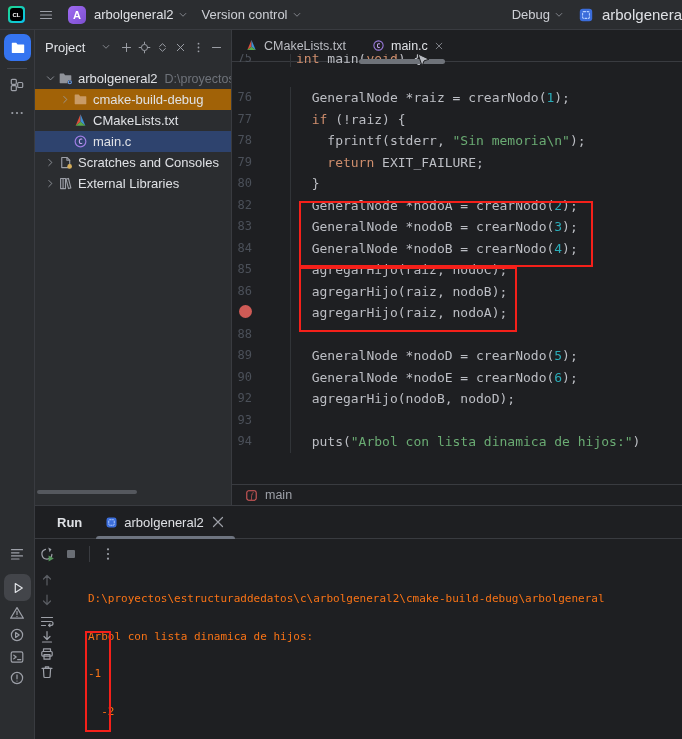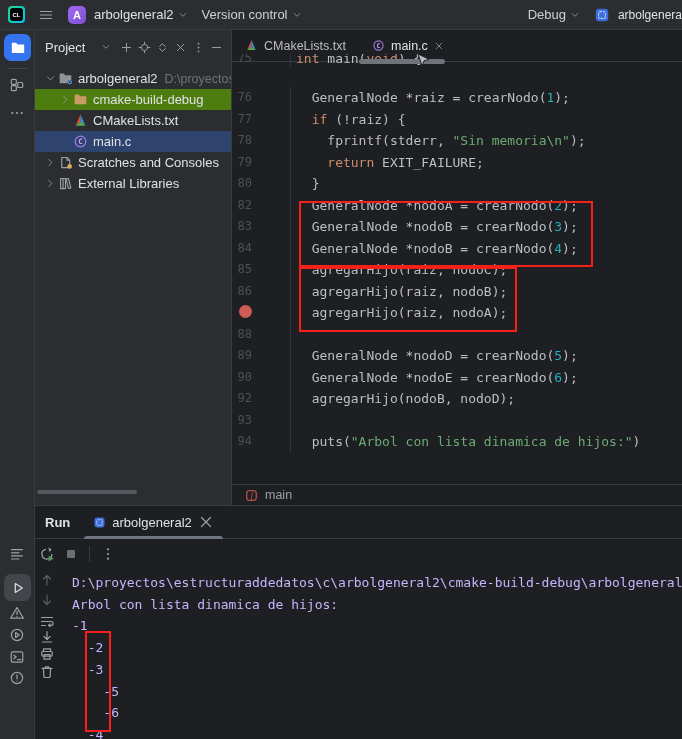--- a/index.html
+++ b/index.html
@@ -19,21 +19,21 @@
   .logo span { background:#000; border-radius:3px; width:13px; height:13px; color:#fff; font-size:6px;
                font-weight:bold; display:flex; align-items:center; justify-content:center; }
   .tb-btn { background:none; border:none; cursor:pointer; display:flex; align-items:center; margin-right:14px; }
   .avatar { width:18px; height:18px; border-radius:5px; background:linear-gradient(135deg,#a06bf2,#7c4fd0);
             color:#fff; font-size:11px; font-weight:bold; display:flex; align-items:center;
             justify-content:center; margin-right:8px; flex:none; }
   .tb-drop { background:none; border:none; color:#dfe1e5; font-family:inherit; font-size:13px;
              display:flex; align-items:center; gap:4px; cursor:pointer; margin-right:14px; white-space:nowrap; }
   .tb-drop.dim { color:#ced0d6; }
   .tb-right { margin-left:auto; display:flex; align-items:center; gap:8px; white-space:nowrap; }
-  .rc-name { font-size:12px; color:#dfe1e5; }
+  .rc-name { font-size:15px; color:#dfe1e5; }
 
   
   .stripe { position:absolute; left:0; top:30px; width:35px; height:709px; background:#2b2d30;
             border-right:1px solid #393b40; }
   .stripe .slot { position:absolute; left:4px; width:27px; height:27px; border-radius:7px;
                   display:flex; align-items:center; justify-content:center; cursor:pointer; }
   .stripe .slot.active-blue { background:#3574f0; color:#fff; }
   .stripe .slot.active-gray { background:#43454a; color:#dfe1e5; }
   .stripe .plain { position:absolute; left:9px; width:16px; height:16px; cursor:pointer; }
   .stripe .divider { position:absolute; left:7px; width:20px; height:1px; background:#43454a; }
@@ -41,21 +41,21 @@
   
   .project-panel { position:absolute; left:35px; top:30px; width:197px; height:475px;
                    background:#2b2d30; border-right:1px solid #393b40; overflow:hidden; }
   .pp-header { height:34px; display:flex; align-items:center; padding:0 8px 0 10px; }
   .pp-title { font-size:13px; color:#dfe1e5; display:flex; align-items:center; gap:16px; cursor:pointer; }
   .pp-actions { margin-left:auto; display:flex; align-items:center; gap:5px; }
   .pp-actions .icon { cursor:pointer; }
   .tree-row { height:21px; display:flex; align-items:center; font-size:13px; white-space:nowrap;
               overflow:hidden; cursor:pointer; }
   .tree-row.sel { background:#2e436e; }
-  .tree-row.excl { background:#4d7c0f;text-align:right; }
+  .tree-row.excl { background:#a16207;text-align:right; }
   .tw { width:14px; flex:none; display:flex; align-items:center; justify-content:center; }
   .tw svg { width:11px; height:11px; }
   .ticon { width:16px; height:16px; flex:none; margin-right:5px; display:flex; align-items:center; }
   .ticon svg { width:15px; height:15px; }
   .tlabel { color:#dfe1e5; }
   .tpath { color:#6f737a; margin-left:7px; font-size:12.5px; }
   .pp-hscroll { position:absolute; left:2px; top:460px; width:100px; height:4px; background:#55585e;
                 border-radius:2px; cursor:pointer; }
 
   
@@ -84,36 +84,36 @@
   .tok-kw { color:#cf8e6d; }
   .tok-s  { color:#6aab73; }
   .tok-n  { color:#2aacb8; }
   .breadcrumbs { position:absolute; left:0; top:454px; width:450px; height:21px; border-top:1px solid #393b40;
                  display:flex; align-items:center; gap:7px; padding-left:13px; font-size:12.5px; color:#9da0a8; }
   .breadcrumbs .icon svg { width:13px; height:13px; }
 
   
   .bottom-panel { position:absolute; left:35px; top:505px; width:647px; height:234px; background:#1e1f22;
                   border-top:1px solid #393b40; }
-  .bp-header { height:33px; display:flex; align-items:center; padding-left:10px;
+  .bp-header { height:33px; display:flex; align-items:center; padding-left:22px;
                border-bottom:1px solid #393b40; }
   .bp-title { font-size:13px; font-weight:bold; color:#dfe1e5; margin-right:14px; }
   .run-tab { position:relative; height:100%; display:flex; align-items:center; gap:6px; padding:0 9px;
              font-size:13px; color:#dfe1e5; cursor:pointer; }
   .run-tab .underline { position:absolute; left:0; bottom:-1px; width:100%; height:3px; background:#6e7480;
                         border-radius:3px 3px 0 0; }
   .bp-toolbar { height:30px; display:flex; align-items:center; gap:8px; padding-left:4px; }
   .bp-toolbar .vdiv { width:1px; height:16px; background:#393b40; margin:0 2px; }
   .console-tools { position:absolute; left:4px; top:0; width:16px; height:200px; }
   .console-tools .icon { position:absolute; left:0; cursor:pointer; }
   .console-tools .dim { color:#5a5d63; }
   .console { position:absolute; left:25px; top:63px; width:622px; height:171px; overflow:hidden;
              padding:3px 0 0 12px; }
-  .console pre { margin:0; font-family:"DejaVu Sans Mono", monospace; font-size:13px; line-height:21.7px;
-                 white-space:pre; color:#c4b5fd; }
+  .console pre { margin:16px; font-family:"DejaVu Sans Mono", monospace; font-size:11px; line-height:21.7px;
+                 white-space:pre; color:#f97316; }
 
   
   .anno { position:absolute; border:2px solid #f5201a; z-index:20; pointer-events:none; }
   .anno-1 { left:299px; top:201px; width:294px; height:66px; }
   .anno-2 { left:299px; top:267px; width:218px; height:65px; }
   .anno-3 { left:85px;  top:631px; width:26px;  height:101px; }
 </style>
 </head>
 <body>
 

